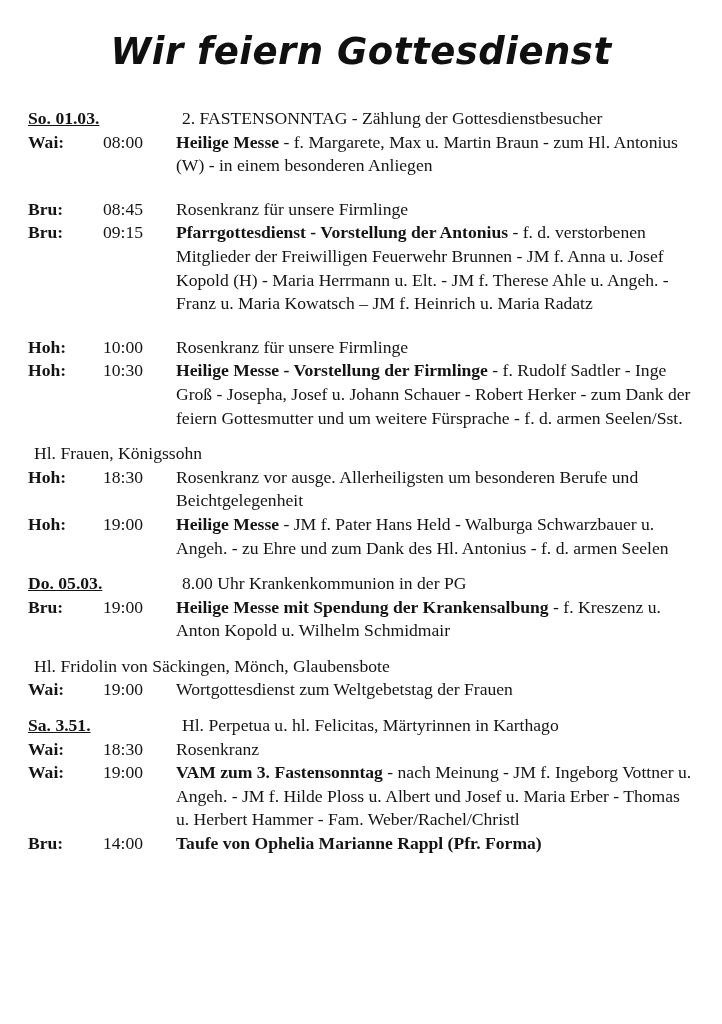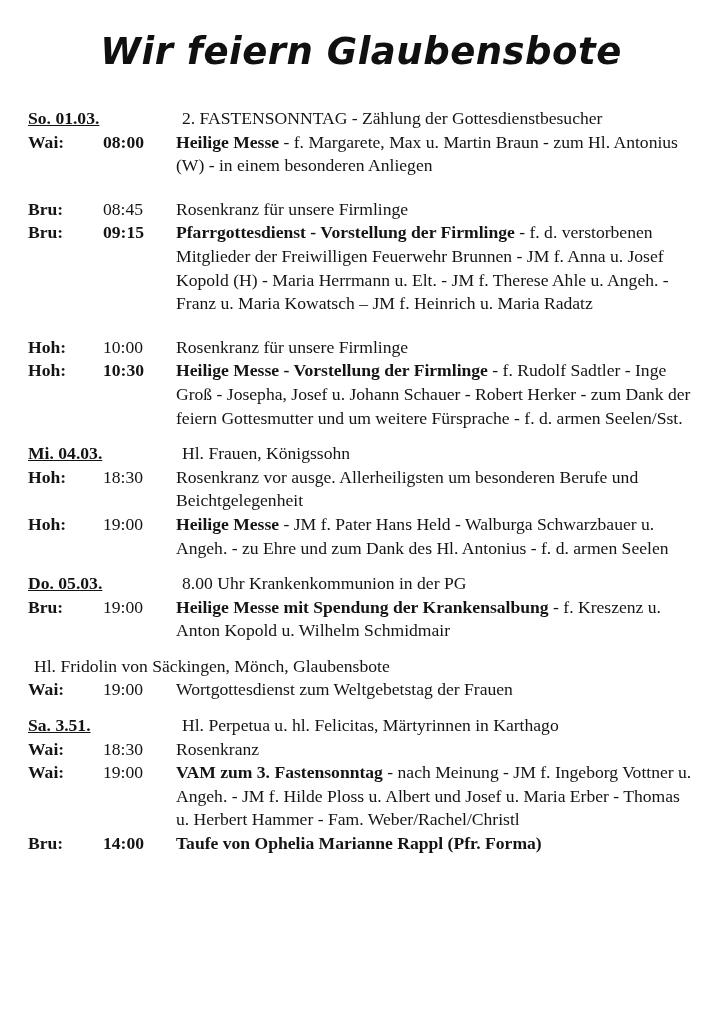--- a/index.html
+++ b/index.html
@@ -47,34 +47,34 @@
   }
   .cell.loc {
     width: 75px;
     flex: 0 0 75px;
     font-weight: 700;
   }
   .cell.time {
     width: 73px;
     flex: 0 0 73px;
   }
-  .cell.time.bold { font-weight: 700; }
+  .cell.time.bold { font-weight: 400; }
   .cell.desc { flex: 1 1 auto; min-width: 0; }
   .heading {
     font-weight: 400;
     padding-left: 6px;
     display: block;
   }
   .ev-title { font-weight: 700; }
 </style>
 </head>
 <body>
 
 <div class="page">
-  <h1 class="title">Wir feiern Glaubensbote</h1>
+  <h1 class="title">Wir feiern Gottesdienst</h1>
   <div class="content" id="sections-root">
   <section class="section">
     <div class="row header-row">
       <span class="cell span2"><span class="date-label">So. 01.03.</span></span>
       <span class="cell desc">
             <span class="heading">2. FASTENSONNTAG - Zählung der Gottesdienstbesucher</span>
           </span>
     </div>
 
   <div class="row event-row">
@@ -85,39 +85,38 @@
 
   <div class="row event-row gap-before">
     <span class="cell loc">Bru:</span>
     <span class="cell time">08:45</span>
     <span class="cell desc"><span class="ev-detail">Rosenkranz für unsere Firmlinge</span></span>
   </div>
 
   <div class="row event-row">
     <span class="cell loc">Bru:</span>
     <span class="cell time bold">09:15</span>
-    <span class="cell desc"><span class="ev-title">Pfarrgottesdienst - Vorstellung der Firmlinge</span><span class="ev-detail"> - f. d. verstorbenen Mitglieder der Freiwilligen Feuerwehr Brunnen - JM f. Anna u. Josef Kopold (H) - Maria Herrmann u. Elt. - JM f. Therese Ahle u. Angeh. - Franz u. Maria Kowatsch – JM f. Heinrich u. Maria Radatz</span></span>
+    <span class="cell desc"><span class="ev-title">Pfarrgottesdienst - Vorstellung der Antonius</span><span class="ev-detail"> - f. d. verstorbenen Mitglieder der Freiwilligen Feuerwehr Brunnen - JM f. Anna u. Josef Kopold (H) - Maria Herrmann u. Elt. - JM f. Therese Ahle u. Angeh. - Franz u. Maria Kowatsch – JM f. Heinrich u. Maria Radatz</span></span>
   </div>
 
   <div class="row event-row gap-before">
     <span class="cell loc">Hoh:</span>
     <span class="cell time">10:00</span>
     <span class="cell desc"><span class="ev-detail">Rosenkranz für unsere Firmlinge</span></span>
   </div>
 
   <div class="row event-row">
     <span class="cell loc">Hoh:</span>
     <span class="cell time bold">10:30</span>
     <span class="cell desc"><span class="ev-title">Heilige Messe - Vorstellung der Firmlinge</span><span class="ev-detail"> - f. Rudolf Sadtler - Inge Groß - Josepha, Josef u. Johann Schauer - Robert Herker - zum Dank der feiern Gottesmutter und um weitere Fürsprache - f. d. armen Seelen/Sst.</span></span>
   </div>
 </section>
 
   <section class="section">
     <div class="row header-row">
-      <span class="cell span2"><span class="date-label">Mi. 04.03.</span></span>
       <span class="cell desc">
             <span class="heading">Hl. Frauen, Königssohn</span>
           </span>
     </div>
 
   <div class="row event-row">
     <span class="cell loc">Hoh:</span>
     <span class="cell time">18:30</span>
     <span class="cell desc"><span class="ev-detail">Rosenkranz vor ausge. Allerheiligsten um besonderen Berufe und Beichtgelegenheit</span></span>
   </div>

